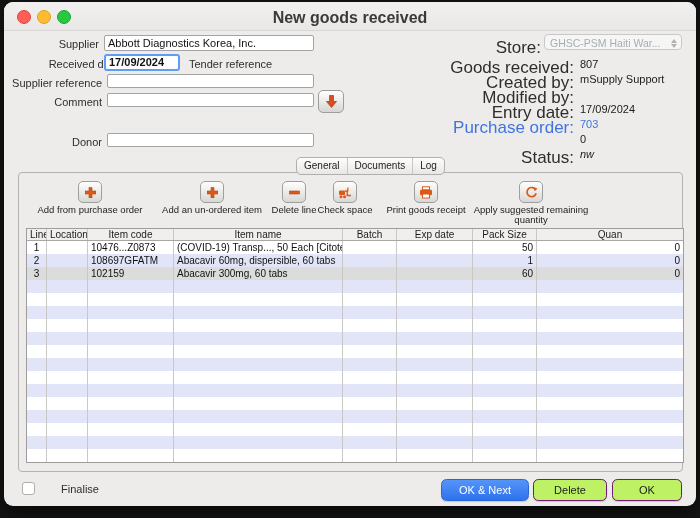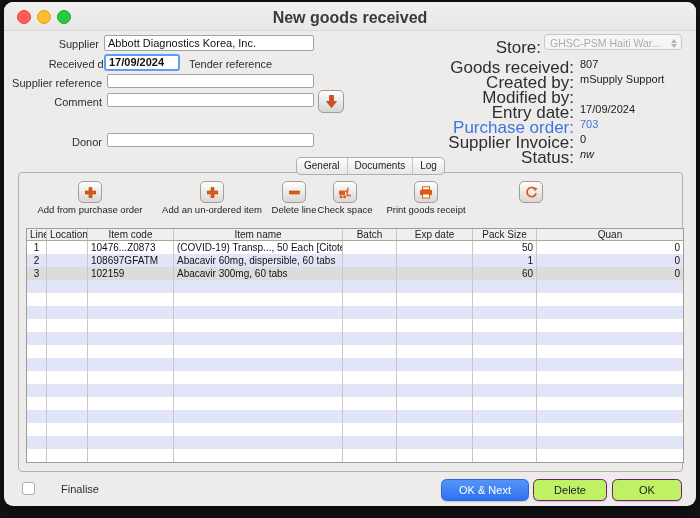--- a/index.html
+++ b/index.html
@@ -128,21 +128,20 @@
 
   <div class="info-lbl" style="left:420px;top:86px;">Modified by:</div>
   <div class="info-val" style="left:576px;top:86px;"></div>
 
   <div class="info-lbl" style="left:420px;top:101px;">Entry date:</div>
   <div class="info-val" style="left:576px;top:101px;">17/09/2024</div>
 
   <div class="info-lbl blue" style="left:420px;top:116px;">Purchase order:</div>
   <div class="info-val blue" style="left:576px;top:116px;">703</div>
 
-  <div class="info-lbl" style="left:420px;top:131px;">Supplier Invoice:</div>
   <div class="info-val" style="left:576px;top:131px;">0</div>
 
   <div class="info-lbl" style="left:420px;top:146px;">Status:</div>
   <div class="info-val" style="left:576px;top:146px;font-style:italic;">nw</div>
 
   <div class="panel"></div>
   <div class="tabbar">
     <div class="tab">General</div>
     <div class="tab">Documents</div>
     <div class="tab">Log</div>
@@ -199,20 +198,21 @@
     <div class="tool-lbl">Print goods receipt</div>
   </div>
 
   <div class="tool" style="left:467px;width:120px;">
     <div class="icon-btn">
       <svg width="13" height="13" viewBox="0 0 13 13">
         <path d="M10.8 4.2 A 4.6 4.6 0 1 0 11.1 7.2" fill="none" stroke="#dd5a16" stroke-width="1.7"></path>
         <path d="M8.6 1.2 L12.4 2.3 L9.6 5.3 z" fill="#dd5a16"></path>
       </svg>
     </div>
+    <div class="tool-lbl">Apply suggested remaining quantity</div>
   </div>
 
   <div class="grid" id="grid">
       <div class="g-head">
         <div class="cell" style="width: 20px;">Line</div>
         <div class="cell" style="width: 41px;">Location</div>
         <div class="cell" style="width: 86px;">Item code</div>
         <div class="cell" style="width: 169px;">Item name</div>
         <div class="cell" style="width: 54px;">Batch</div>
         <div class="cell" style="width: 76px;">Exp date</div>

